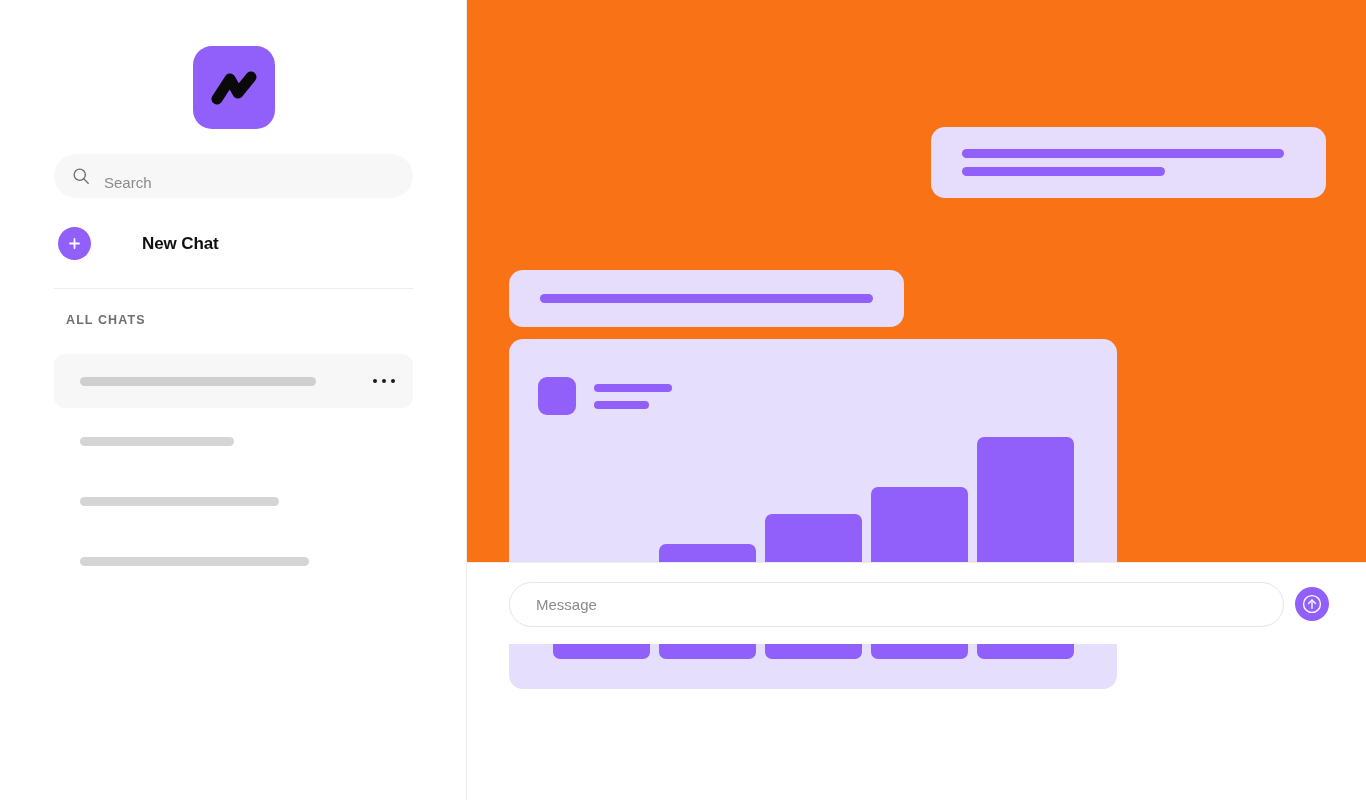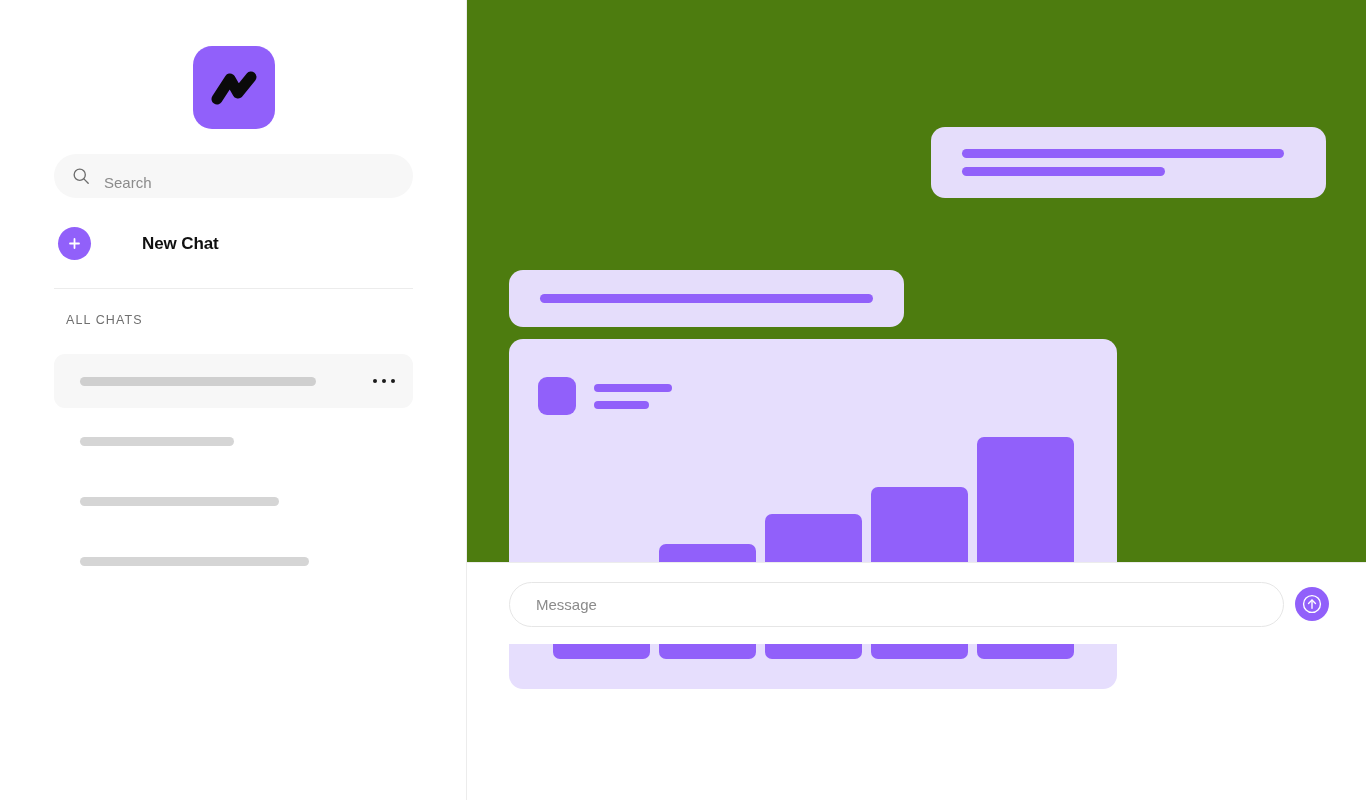--- a/index.html
+++ b/index.html
@@ -60,21 +60,21 @@
   .plus-btn svg { display:block; }
   .new-chat-label { font-size: 17px; font-weight: 700; color: #101010; letter-spacing: -0.1px; margin-left: 32px; }
 
   .divider {
     position: absolute; left: 54px; top: 288px;
     width: 359px; height: 1px; background: #ececec;
   }
 
   .all-chats-label {
     position: absolute; left: 66px; top: 313px;
-    font-size: 12.5px; font-weight: 400; color: #6f6f6f;
+    font-size: 12.5px; font-weight: 700; color: #6f6f6f;
     letter-spacing: 1.1px;
   }
 
   .chat-list { position: absolute; left: 54px; top: 354px; width: 359px; }
   .chat-item {
     position: relative;
     height: 54px;
     border-radius: 11px;
     display: flex; align-items: center;
     padding: 0 18px 0 26px;
@@ -86,21 +86,21 @@
   }
   .chat-item.active .sk { background: #cfcfcf; }
   .dots { margin-left: auto; display: flex; gap: 4.5px; align-items: center; }
   .dots i { width: 4.5px; height: 4.5px; border-radius: 50%; background: #1b1b1b; display:block; }
 
   .chat-item.sp2 { margin-top: 6px; }
   .chat-item.sp3 { margin-top: 6px; }
   .chat-item.sp4 { margin-top: 6px; }
 
   
-  .main { position: relative; flex: 1 1 auto; height: 644px; background: #4d7c0f; }
+  .main { position: relative; flex: 1 1 auto; height: 644px; background: #f97316; }
 
   .conversation { position: relative; height: 718px; }
 
   .bubble-user {
     position: absolute; left: 464px; top: 127px;
     width: 395px; min-height: 71px;
     background: #E5DDFB;
     border-radius: 14px;
     padding: 22px 42px 22px 31px;
   }

